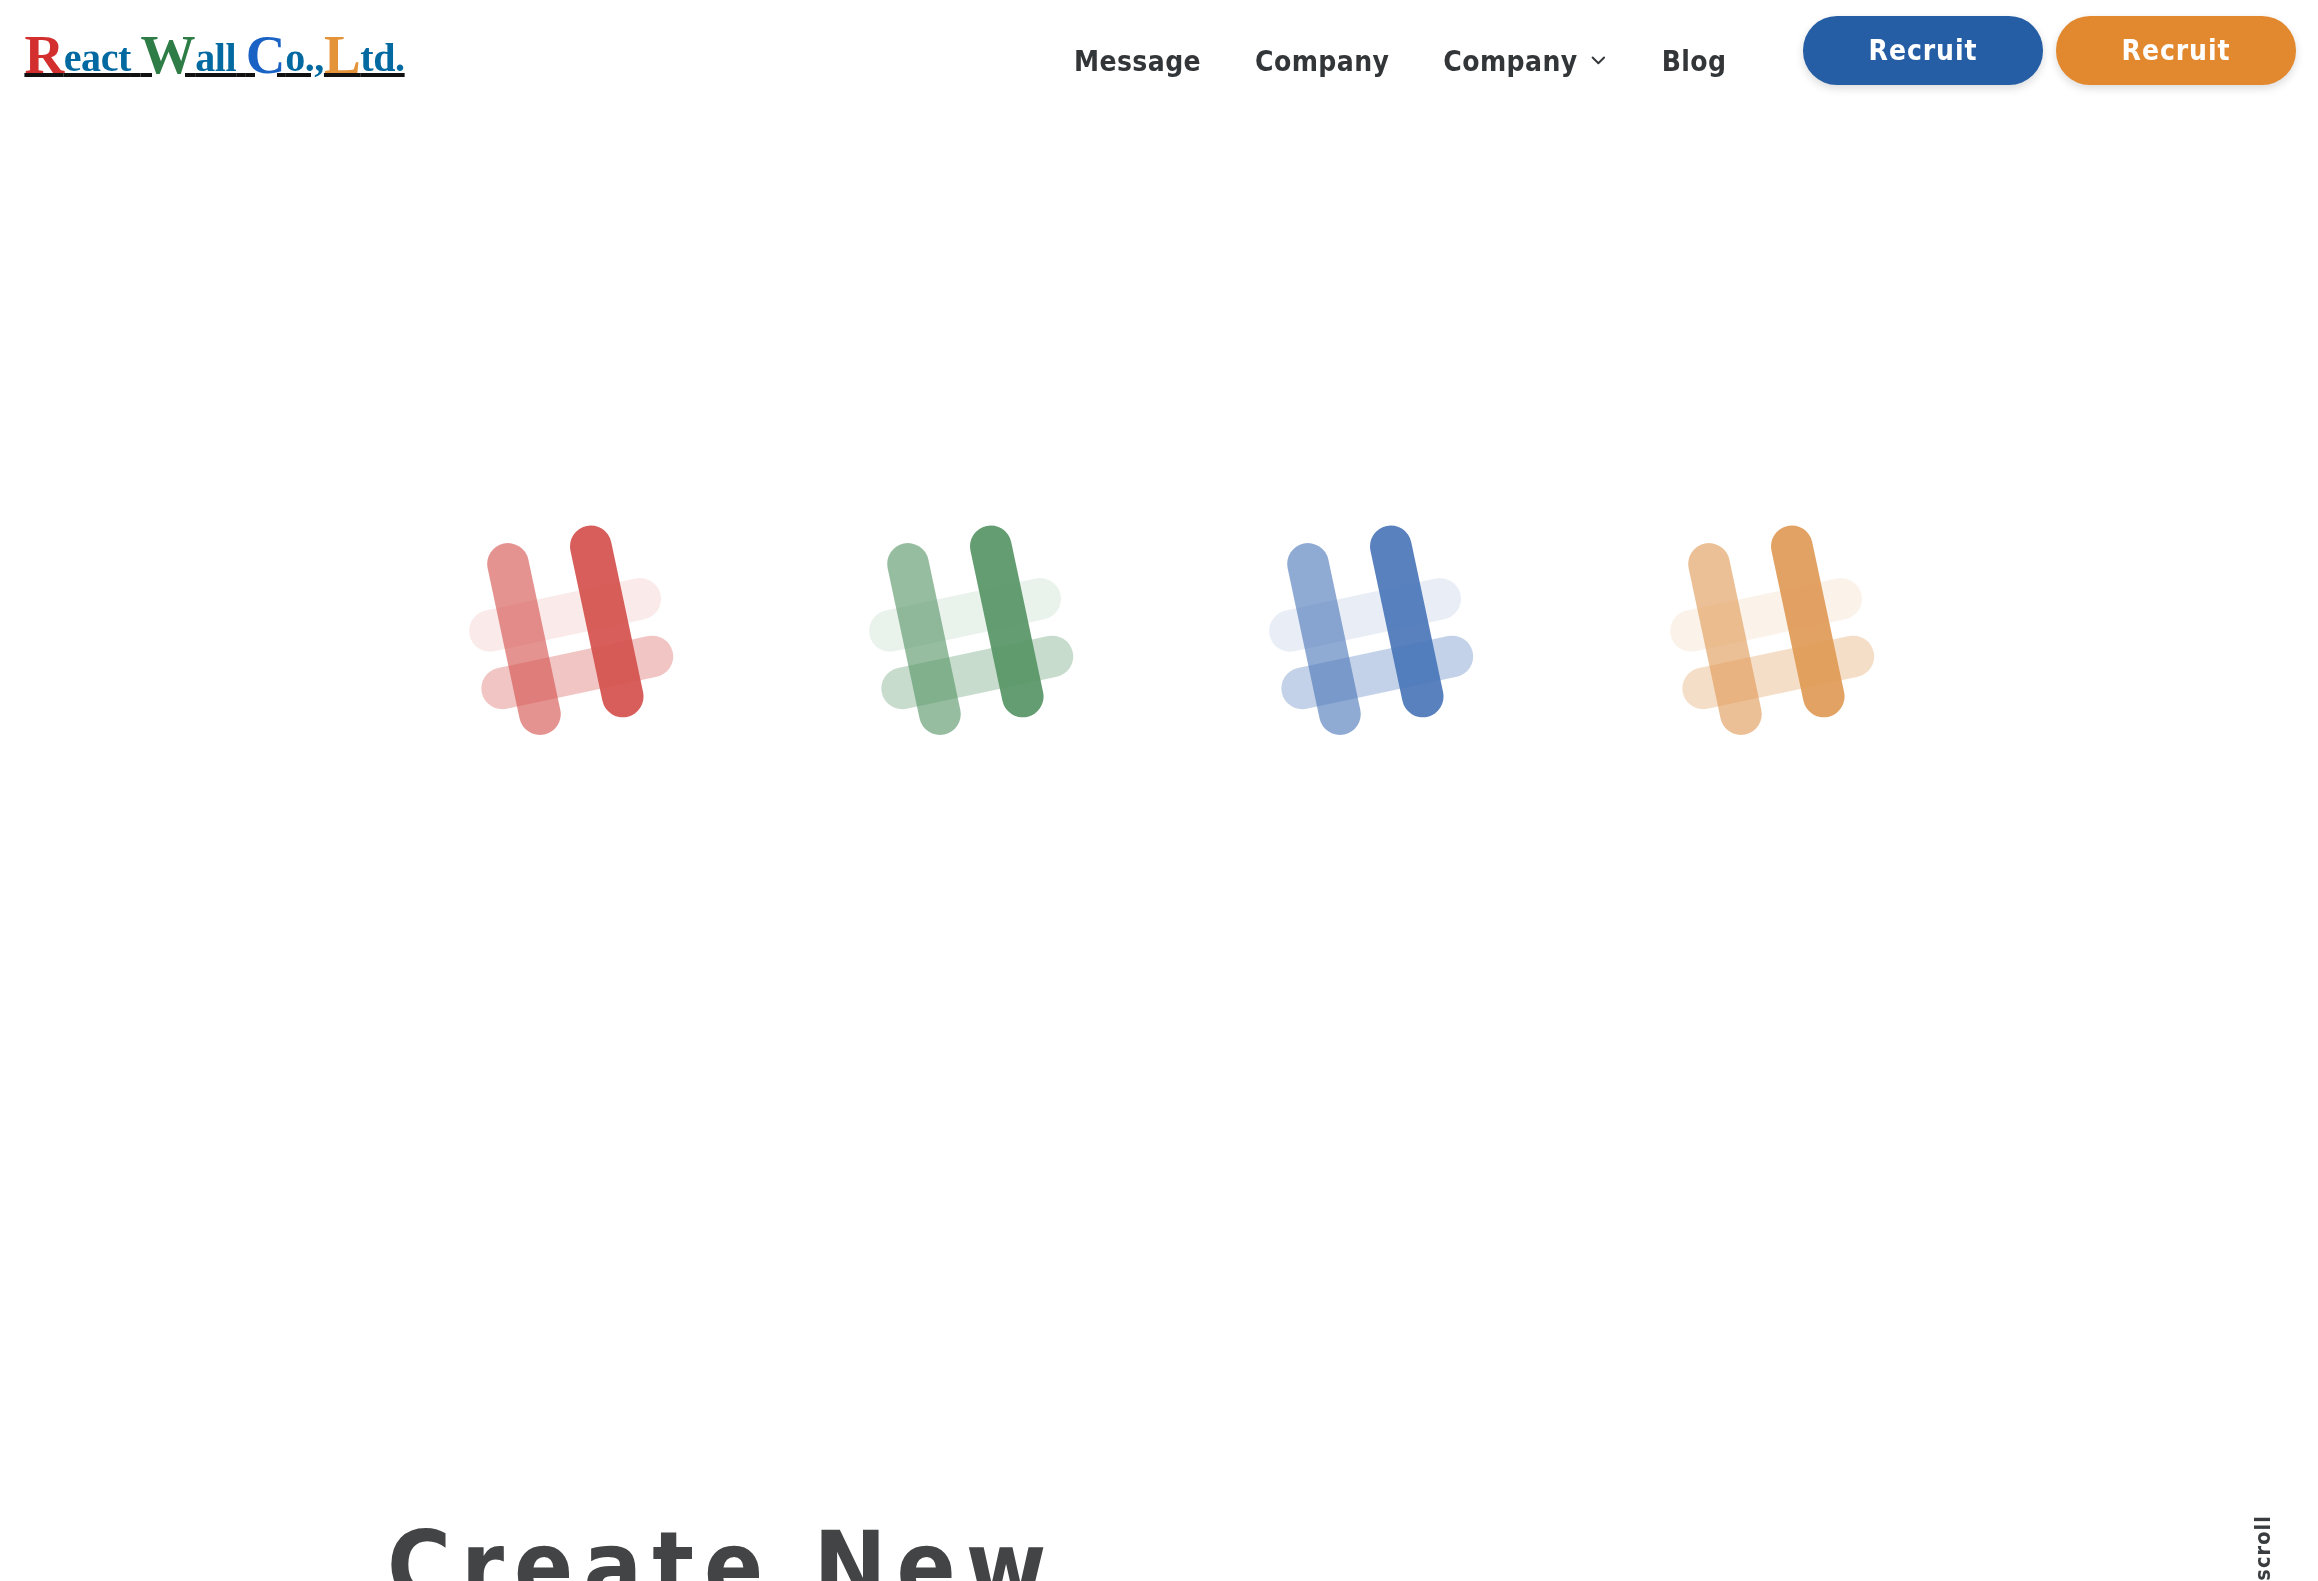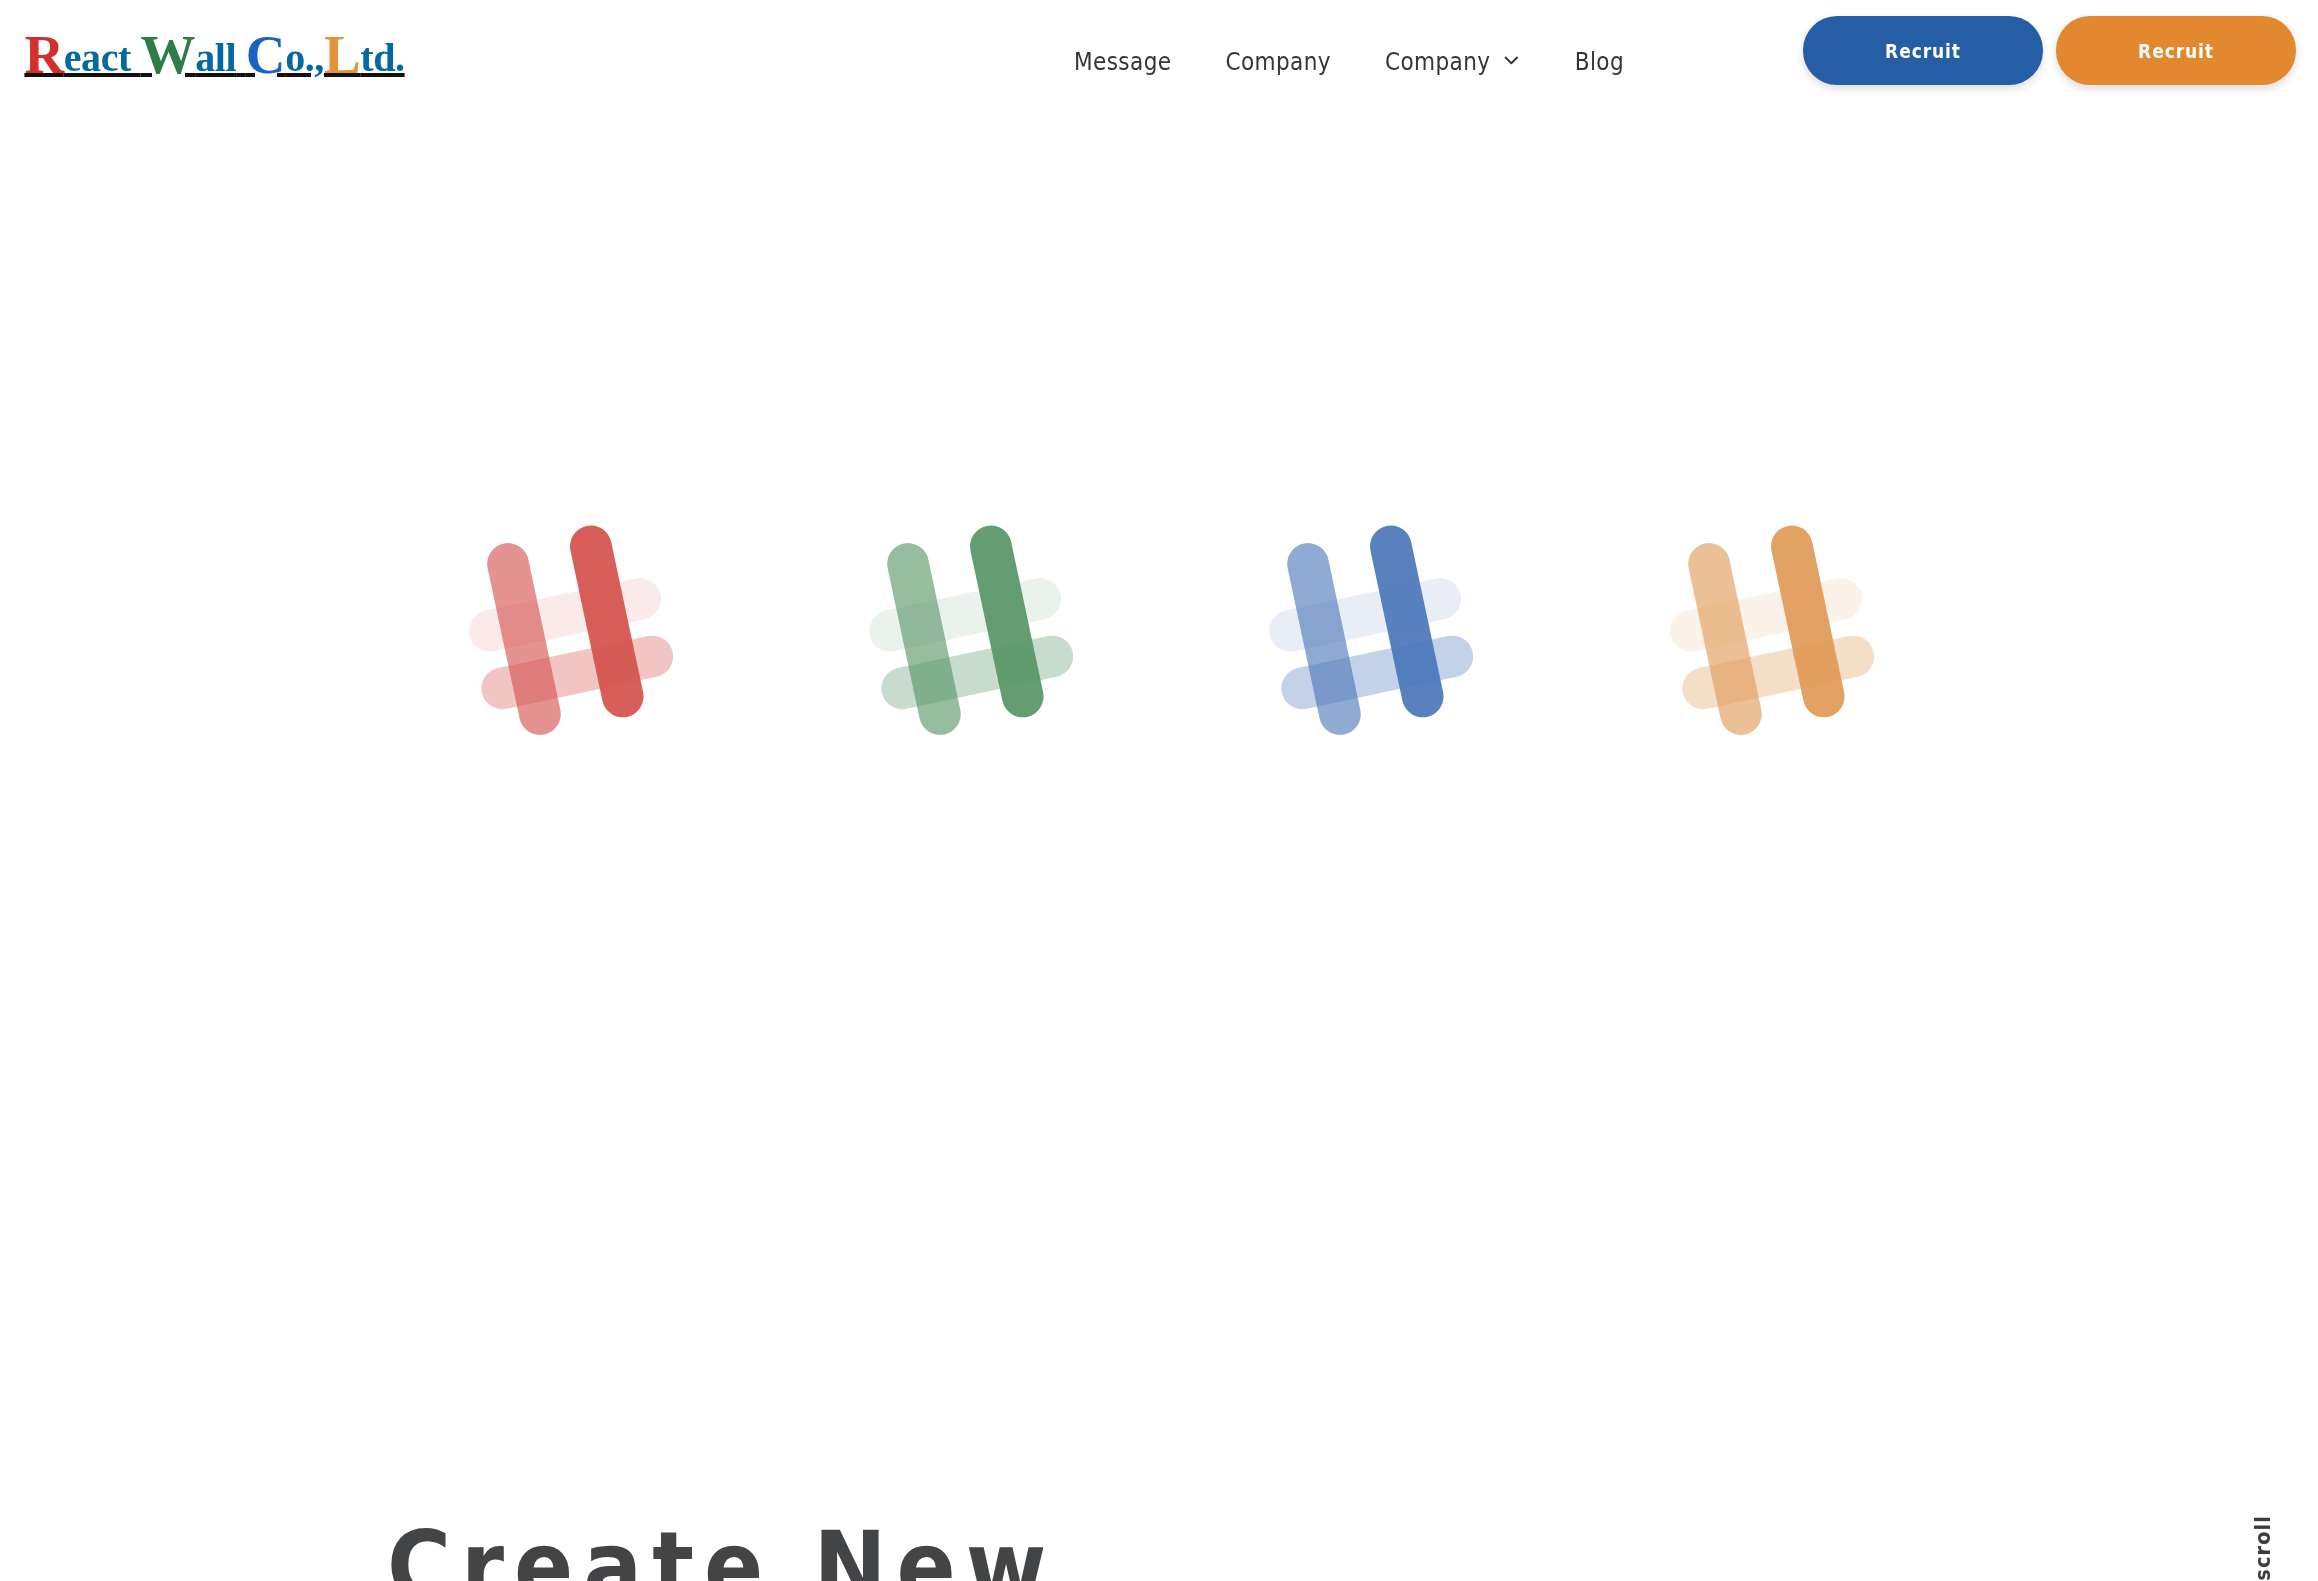--- a/index.html
+++ b/index.html
@@ -64,22 +64,22 @@
     gap:0px;
   }
   .nav-item {
     position:relative;
     display:flex;
     align-items:center;
     gap:11.5px;
     padding:16px 27px;
     height:123px;
     font-family:"DejaVu Sans Condensed","Liberation Sans", sans-serif;
-    font-weight:normal;
-    font-size:24px;
+    font-weight:bold;
+    font-size:28px;
     letter-spacing:0.4px;
     color:#333638;
     cursor:pointer;
     white-space:nowrap;
     text-decoration:none;
   }
   .chev {
     display:inline-block;
     width:18.7px;
     height:18.7px;
@@ -99,21 +99,21 @@
   .btn {
     width:240px;
     height:69px;
     border-radius:34px;
     border:none;
     display:flex;
     align-items:center;
     justify-content:center;
     font-family:"DejaVu Sans Condensed","Liberation Sans", sans-serif;
     font-weight:bold;
-    font-size:19px;
+    font-size:28px;
     letter-spacing:0.9px;
     color:#ffffff;
     cursor:pointer;
     box-shadow:0 3.6px 8.6px rgba(0,0,0,0.14);
   }
   .btn-recruit { background:#255ea5; }
   .btn-contact { background:#e2882f; }
 
   
   .marks {

